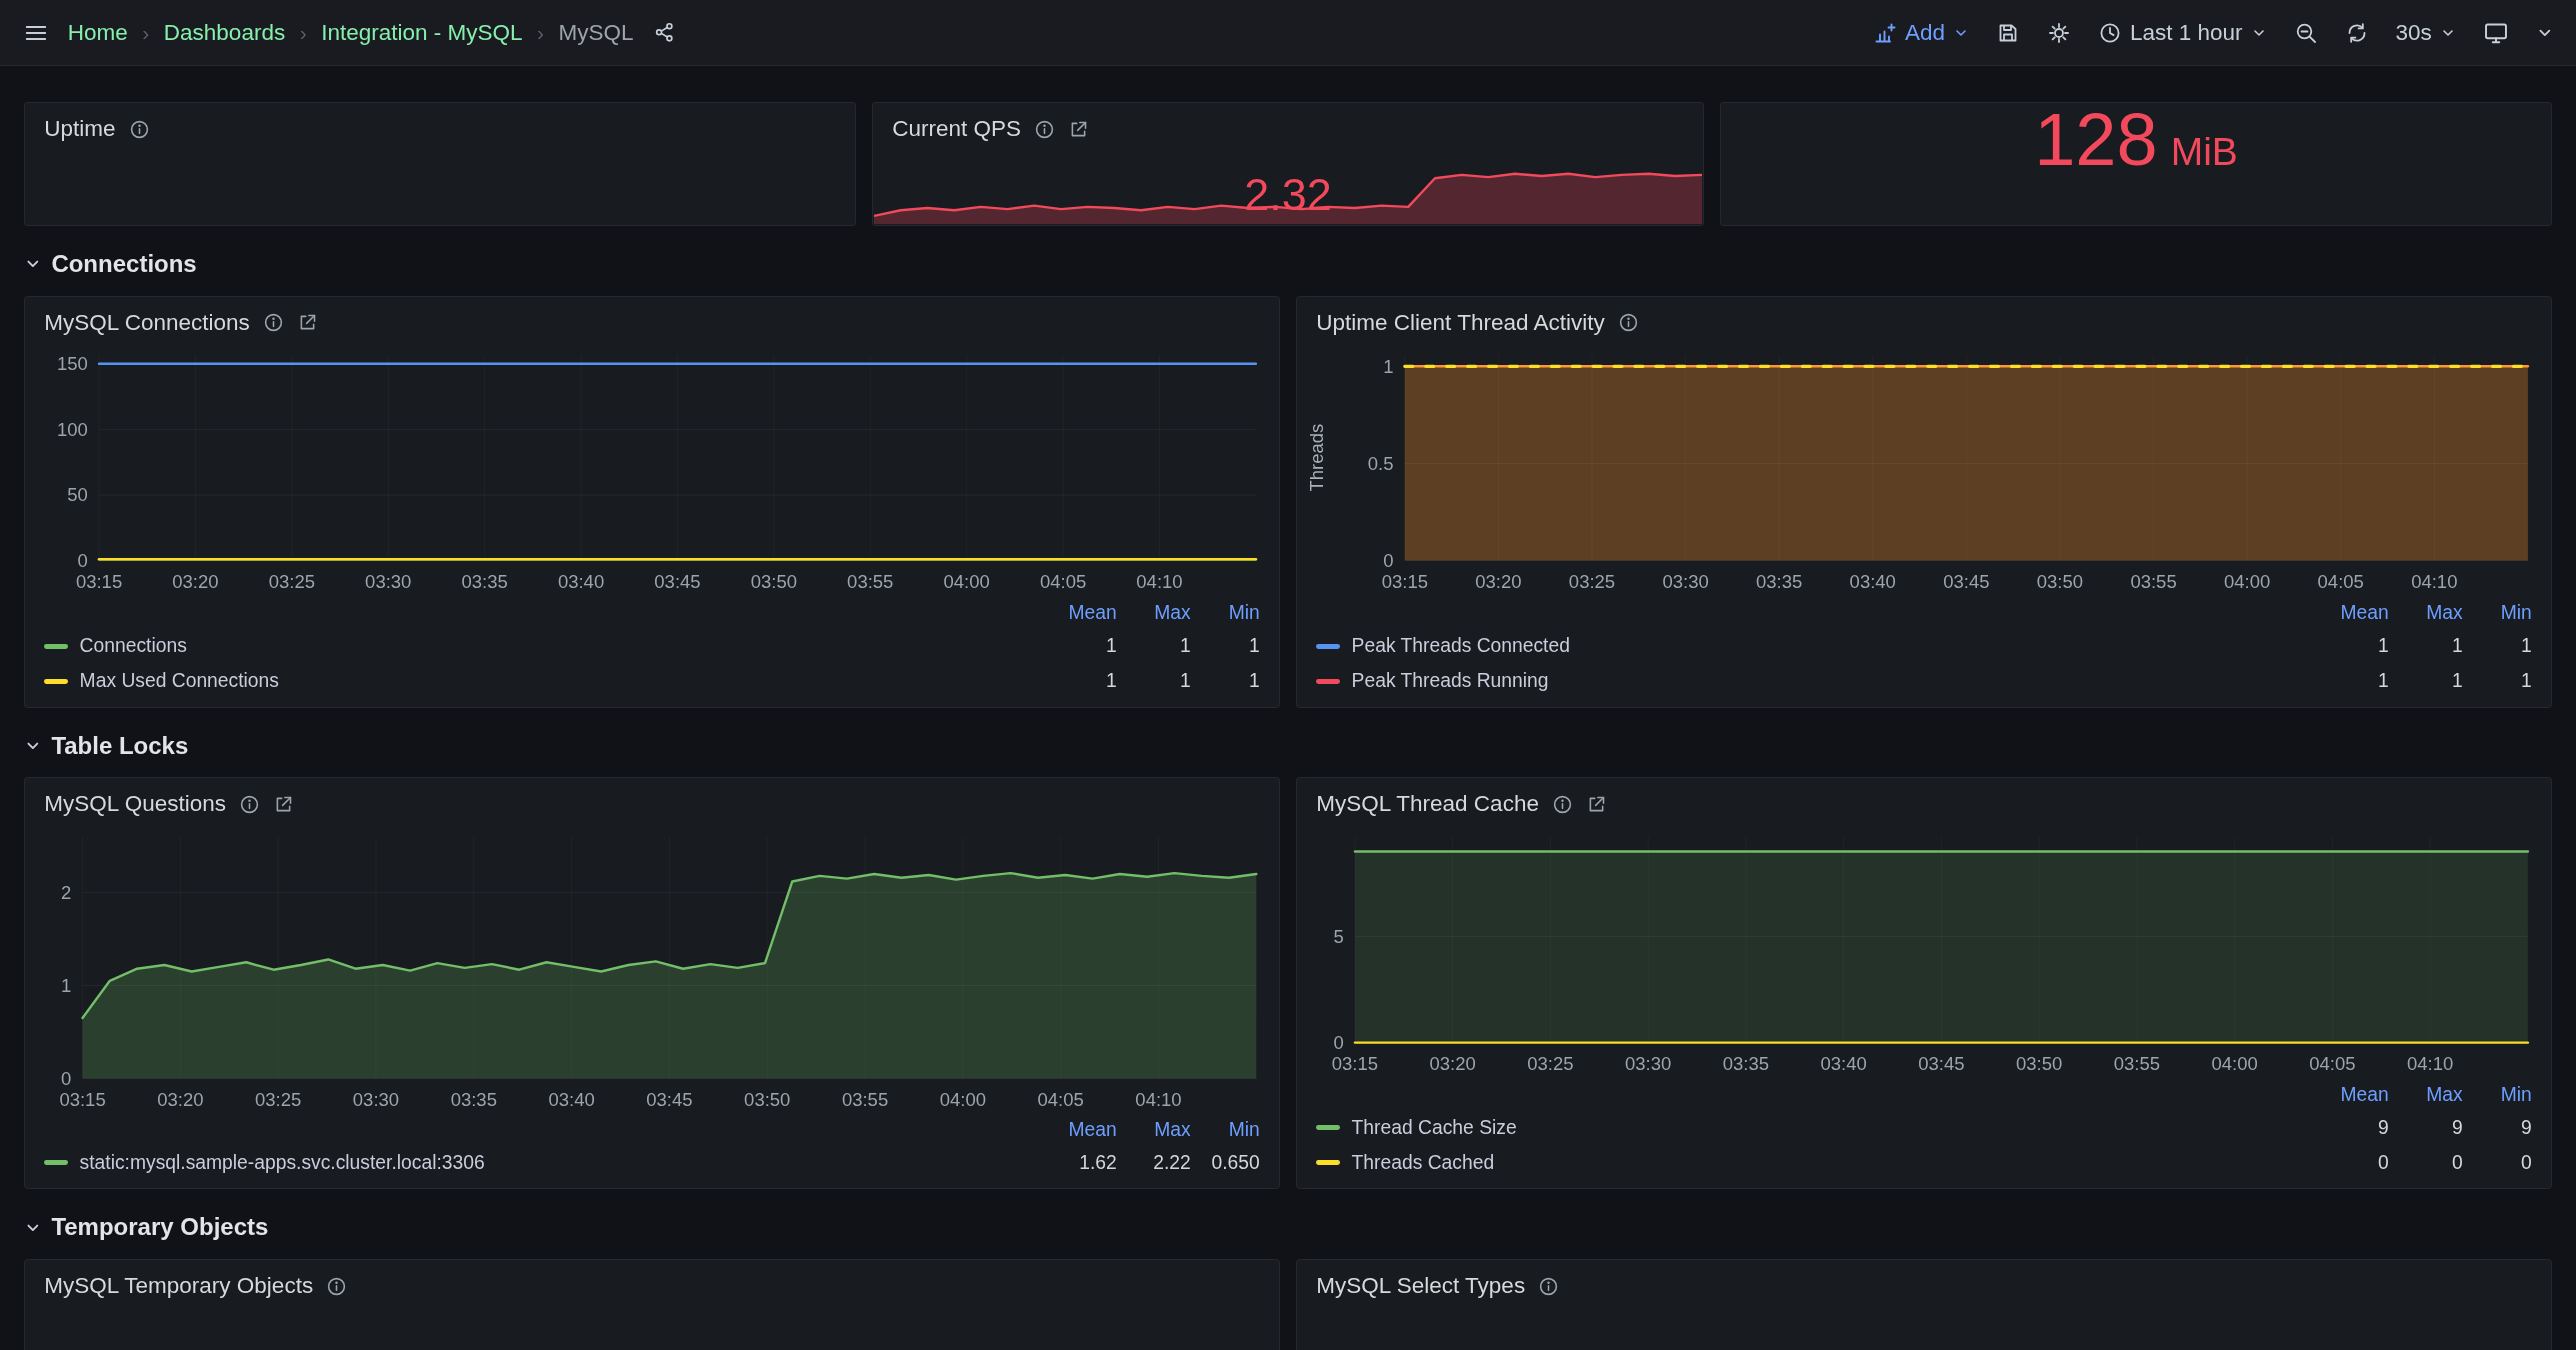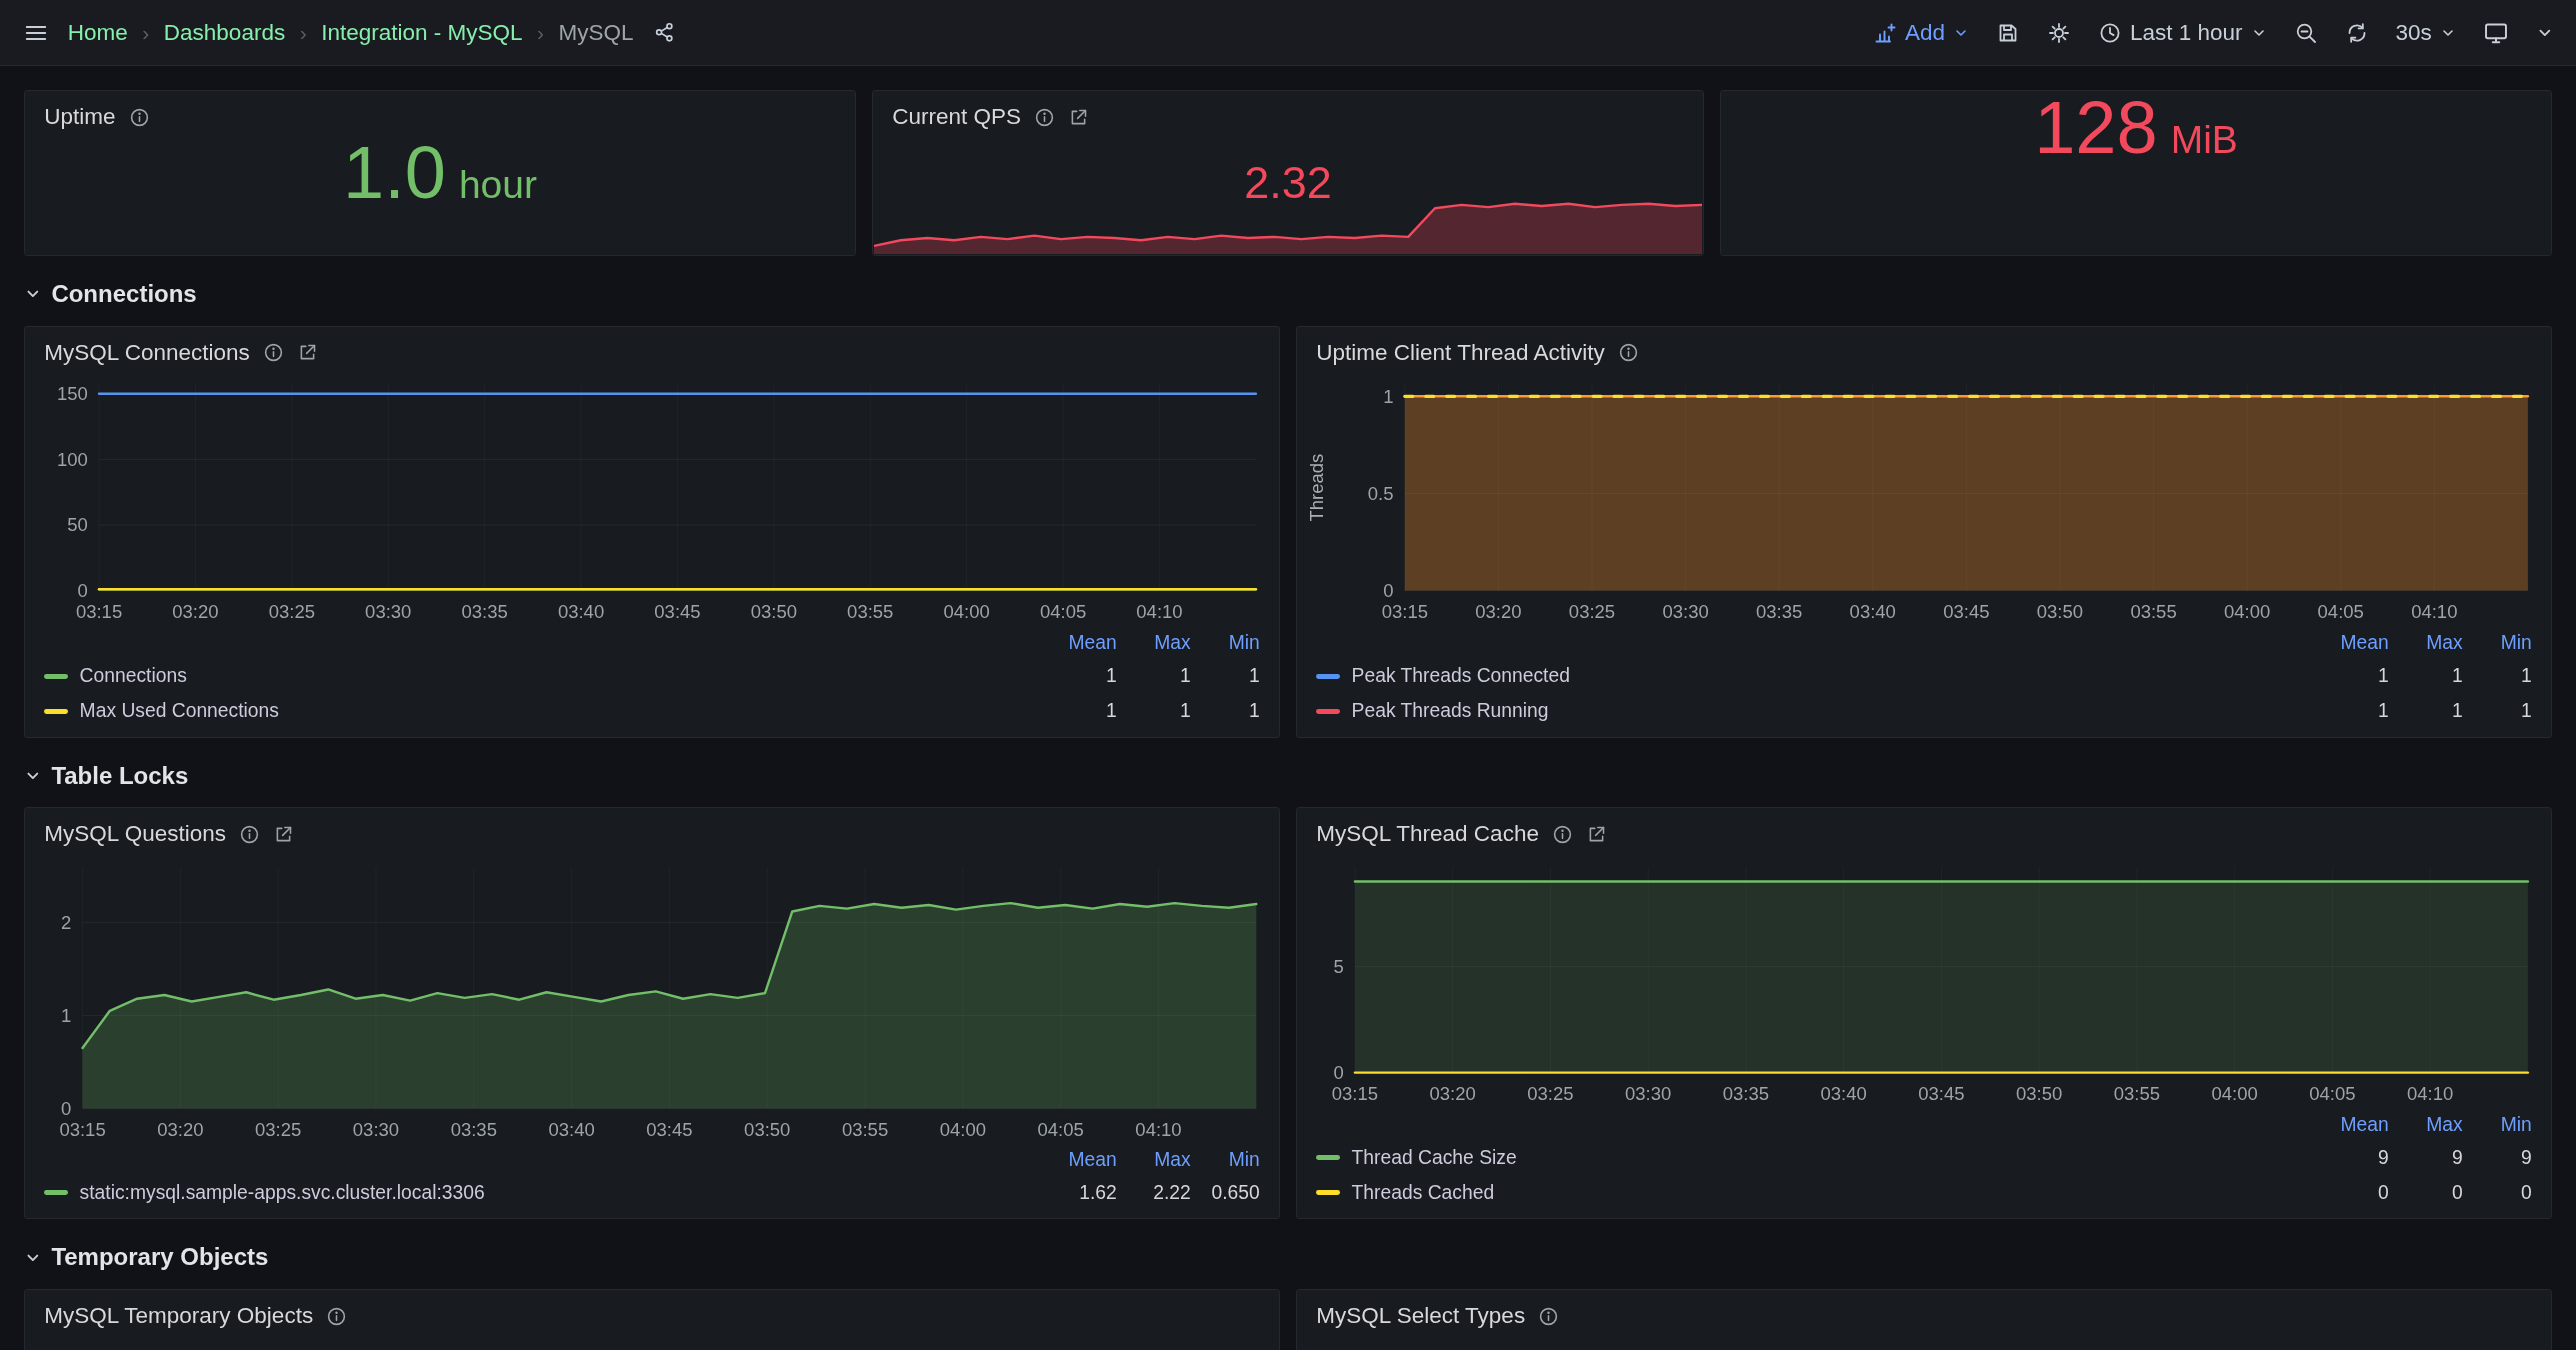--- a/index.html
+++ b/index.html
@@ -12,21 +12,21 @@
 .crumbs{display:flex;align-items:center;gap:14.5px;font-size:22.5px}
 .crumb{color:#86efac;cursor:pointer;white-space:nowrap}
 .crumb.current{color:#9da5ab}
 .sep{color:#5a6066;font-size:21px}
 .nav-right{margin-left:auto;display:flex;align-items:center;gap:27px}
 .icon-btn{display:flex;align-items:center;gap:8px;color:#c7d0d9;font-size:22.5px;cursor:pointer;white-space:nowrap}
 .icon-btn.blue{color:#6e9fff}
 
 .content{padding:0 24px}
 .row{display:grid;gap:16px}
-.row.stats{grid-template-columns:1fr 1fr 1fr;height:166px;margin-top:24px}
+.row.stats{grid-template-columns:1fr 1fr 1fr;height:124px;margin-top:36px}
 .row.two{grid-template-columns:1fr 1fr;height:412px}
 .row.partial{grid-template-columns:1fr 1fr;height:193px}
 .panel{background:#181b1f;border:0.8px solid #25282e;border-radius:3.2px;position:relative;
   display:flex;flex-direction:column;overflow:hidden}
 .p-head{display:flex;align-items:center;gap:13px;padding:13px 19.3px 6.4px;flex:0 0 auto}
 .p-title{font-size:22.5px;font-weight:500;color:#d8d9da;cursor:pointer}
 .p-ico{color:#9da5ab;cursor:pointer;display:flex}
 .stat-center{flex:1;display:flex;align-items:baseline;justify-content:center;gap:13px;padding-bottom:21px}
 .stat-big{font-size:74px;font-weight:500;line-height:1}
 .stat-unit{font-size:39px;font-weight:500}
@@ -148,24 +148,20 @@
     <section class="panel">
       <div class="p-head">
         <h2 class="p-title">Uptime</h2>
         <span class="p-ico">
           <svg class="ic" width="21" height="21" viewBox="0 0 24 24" fill="none" stroke="currentColor" stroke-width="1.8" stroke-linecap="round">
               <circle cx="12" cy="12" r="9"></circle>
               <path d="M12 11.2v5.2"></path>
               <path d="M12 7.6h.01" stroke-width="2.8"></path>
             </svg>
         </span>
-      </div>
-      <div class="stat-center" style="color: rgb(115, 191, 105);">
-        <span class="stat-big">1.0</span>
-        <span class="stat-unit">hour</span>
       </div>
     </section>
 
     <section class="panel">
       <div class="p-head">
         <h2 class="p-title">Current QPS</h2>
         <span class="p-ico">
           <svg class="ic" width="21" height="21" viewBox="0 0 24 24" fill="none" stroke="currentColor" stroke-width="1.8" stroke-linecap="round">
               <circle cx="12" cy="12" r="9"></circle>
               <path d="M12 11.2v5.2"></path>

